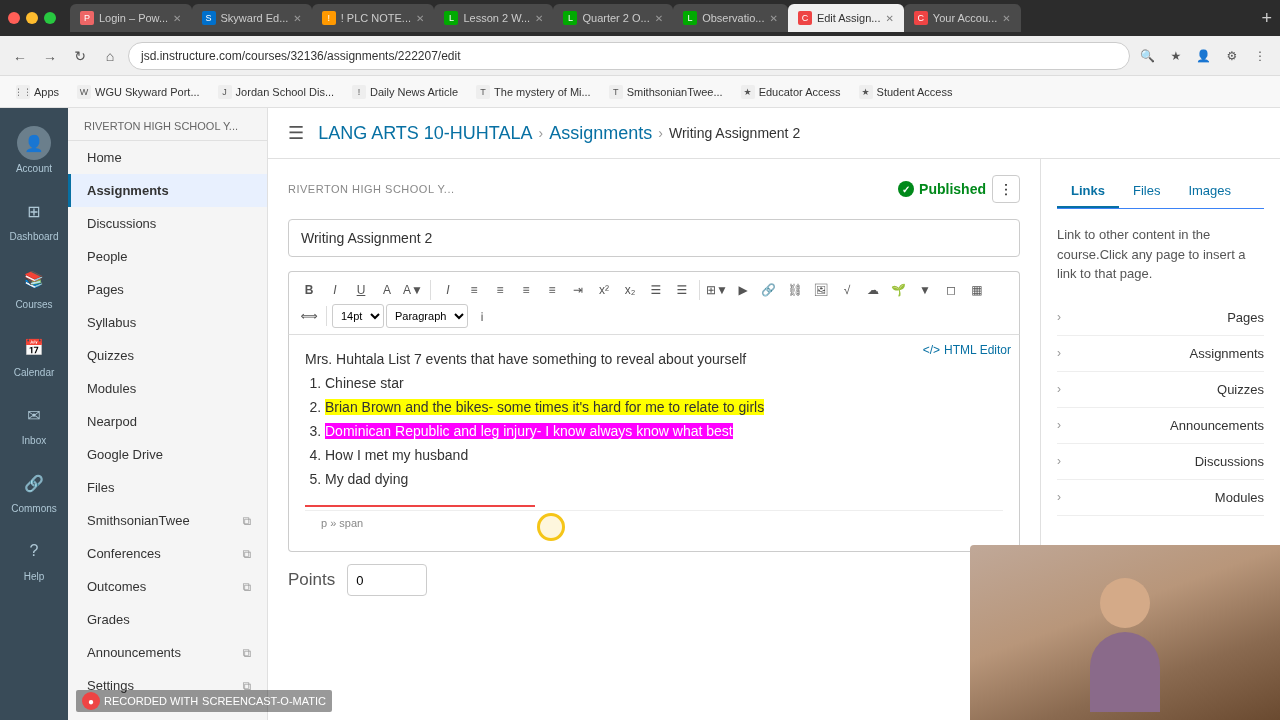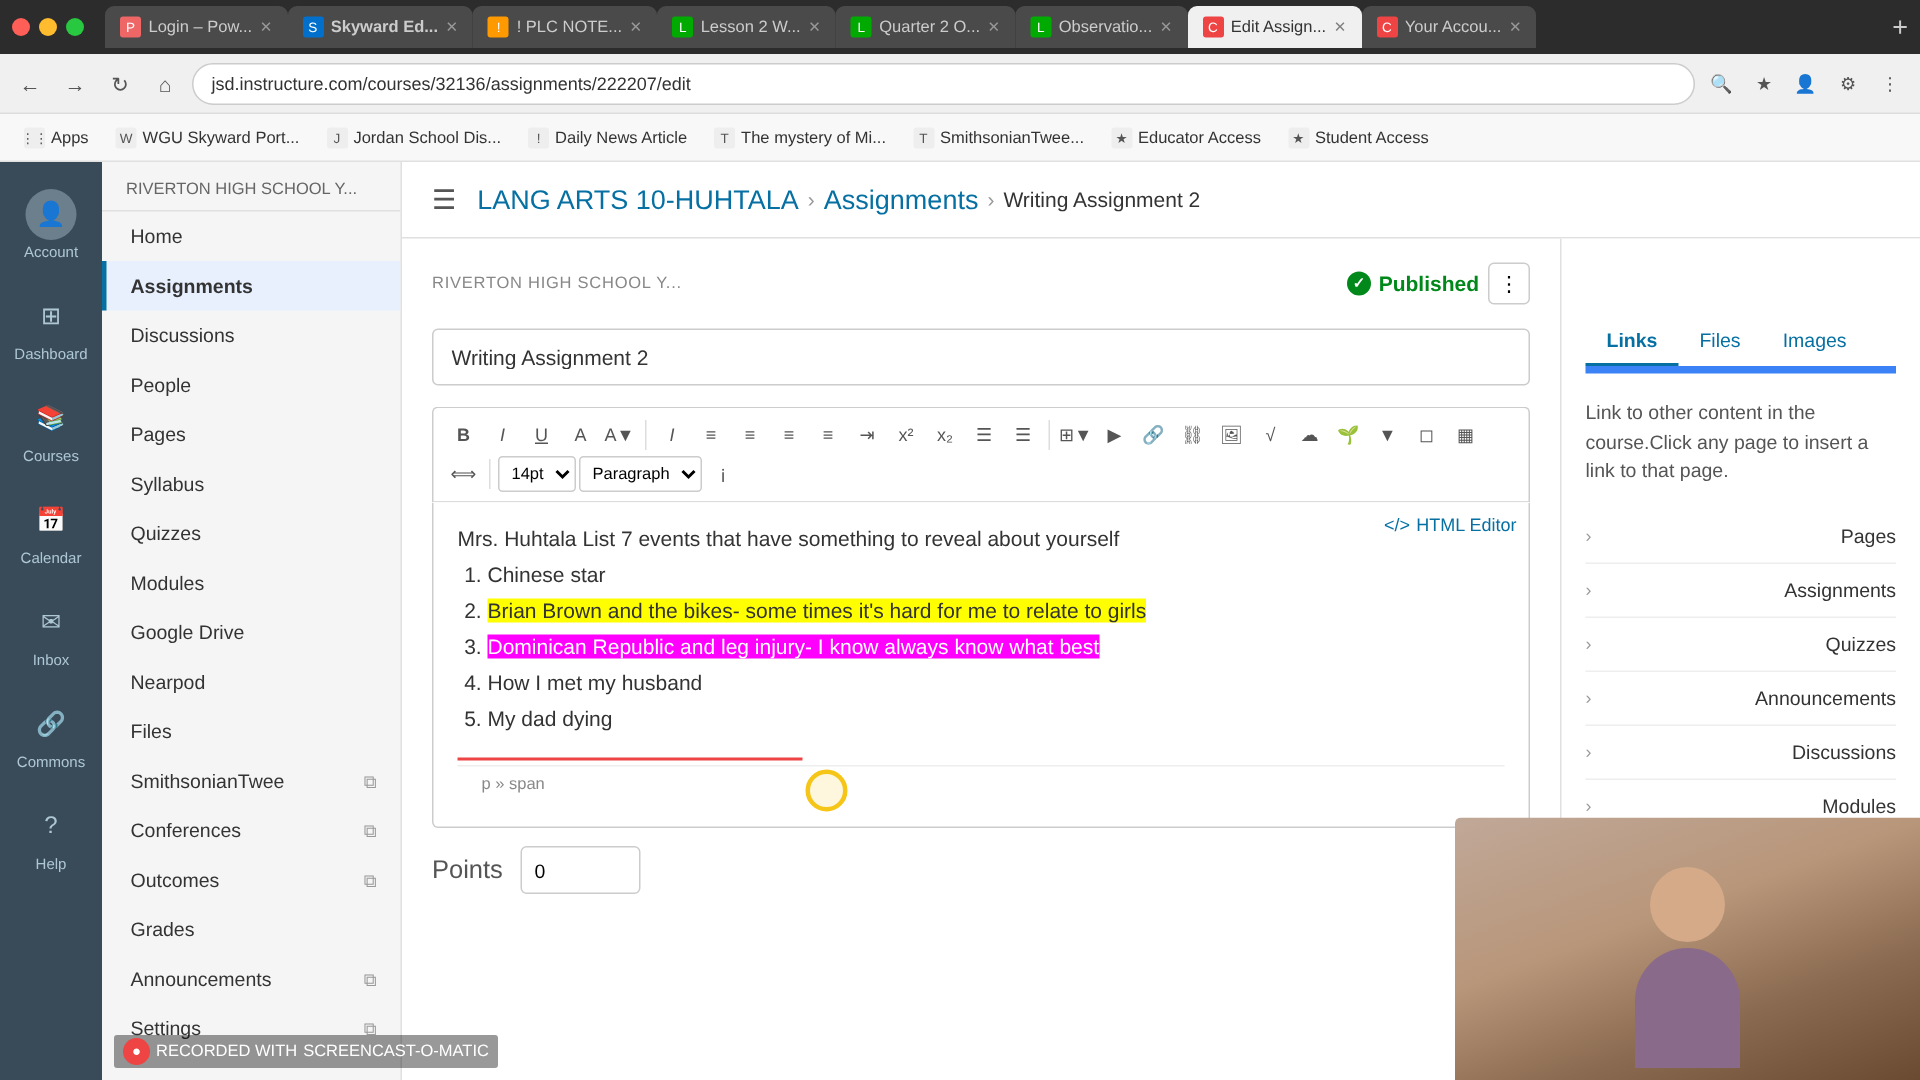--- a/index.html
+++ b/index.html
@@ -93,21 +93,21 @@
 
     .editor-status { padding: 6px 16px; font-size: 11px; color: #888; border-top: 1px solid #eee; }
     .edit-underline { border-bottom: 2px solid #e44; display: inline-block; width: 230px; height: 2px; margin-top: 4px; }
 
     
     .points-section { display: flex; align-items: center; gap: 12px; margin-top: 12px; }
     .points-label { font-size: 17px; color: #555; }
     .points-input { width: 80px; height: 32px; border: 1px solid #ccc; border-radius: 4px; padding: 0 8px; font-size: 13px; }
 
     
-    .right-panel-tabs { display: flex; gap: 0; margin-bottom: 16px; border-bottom: 5px solid #3b82f6; margin-top: 36px; }
+    .right-panel-tabs { display: flex; gap: 0; margin-bottom: 16px; border-bottom: 1px solid #3b82f6; }
     .right-tab { padding: 8px 14px; font-size: 13px; color: #0770a3; cursor: pointer; border-bottom: 2px solid transparent; }
     .right-tab.active { border-bottom-color: #0770a3; color: #0770a3; font-weight: 600; }
     .right-panel-desc { font-size: 13px; color: #555; margin-bottom: 16px; line-height: 1.5; }
     .right-panel-item { display: flex; align-items: center; justify-content: space-between; padding: 10px 0; border-bottom: 1px solid #eee; cursor: pointer; }
     .right-panel-item-label { font-size: 13px; color: #333; }
     .right-panel-chevron { color: #999; font-size: 12px; }
 
     
     .video-thumbnail { position: absolute; bottom: 0; right: 0; width: 310px; height: 175px; background: #222; border-radius: 4px 0 0 0; overflow: hidden; }
     .video-face { width: 100%; height: 100%; background: linear-gradient(135deg, #8a7060 0%, #b09080 50%, #706050 100%); display: flex; align-items: center; justify-content: center; }
@@ -129,21 +129,21 @@
     </div>
     <div class="tabs-bar">
 
     <div class="tab">
           <div class="tab-icon" style="background:#e66;color:white;">P</div>
           <span style="overflow:hidden;text-overflow:ellipsis;">Login – Pow...</span>
           <span class="tab-close">✕</span>
         </div>
         <div class="tab">
           <div class="tab-icon" style="background:#0070cc;color:white;">S</div>
-          <span style="overflow:hidden;text-overflow:ellipsis;font-weight:bold;">Skyward Ed...</span>
+          <span style="overflow:hidden;text-overflow:ellipsis;">Skyward Ed...</span>
           <span class="tab-close">✕</span>
         </div>
         <div class="tab">
           <div class="tab-icon" style="background:#f90;color:white;">!</div>
           <span style="overflow:hidden;text-overflow:ellipsis;">! PLC NOTE...</span>
           <span class="tab-close">✕</span>
         </div>
         <div class="tab">
           <div class="tab-icon" style="background:#0a0;color:white;">L</div>
           <span style="overflow:hidden;text-overflow:ellipsis;">Lesson 2 W...</span>
@@ -281,24 +281,24 @@
         <div class="course-nav-item">
           <span class="course-nav-item-label">Syllabus</span>
         </div>
         <div class="course-nav-item">
           <span class="course-nav-item-label">Quizzes</span>
         </div>
         <div class="course-nav-item">
           <span class="course-nav-item-label">Modules</span>
         </div>
         <div class="course-nav-item">
+          <span class="course-nav-item-label">Nearpod</span>
+        </div>
+        <div class="course-nav-item">
           <span class="course-nav-item-label">Google Drive</span>
-        </div>
-        <div class="course-nav-item">
-          <span class="course-nav-item-label">Nearpod</span>
         </div>
         <div class="course-nav-item">
           <span class="course-nav-item-label">Files</span>
         </div>
         <div class="course-nav-item">
           <span class="course-nav-item-label">SmithsonianTwee</span>
           <span class="course-nav-icon">⧉</span>
         </div>
         <div class="course-nav-item">
           <span class="course-nav-item-label">Conferences</span>

